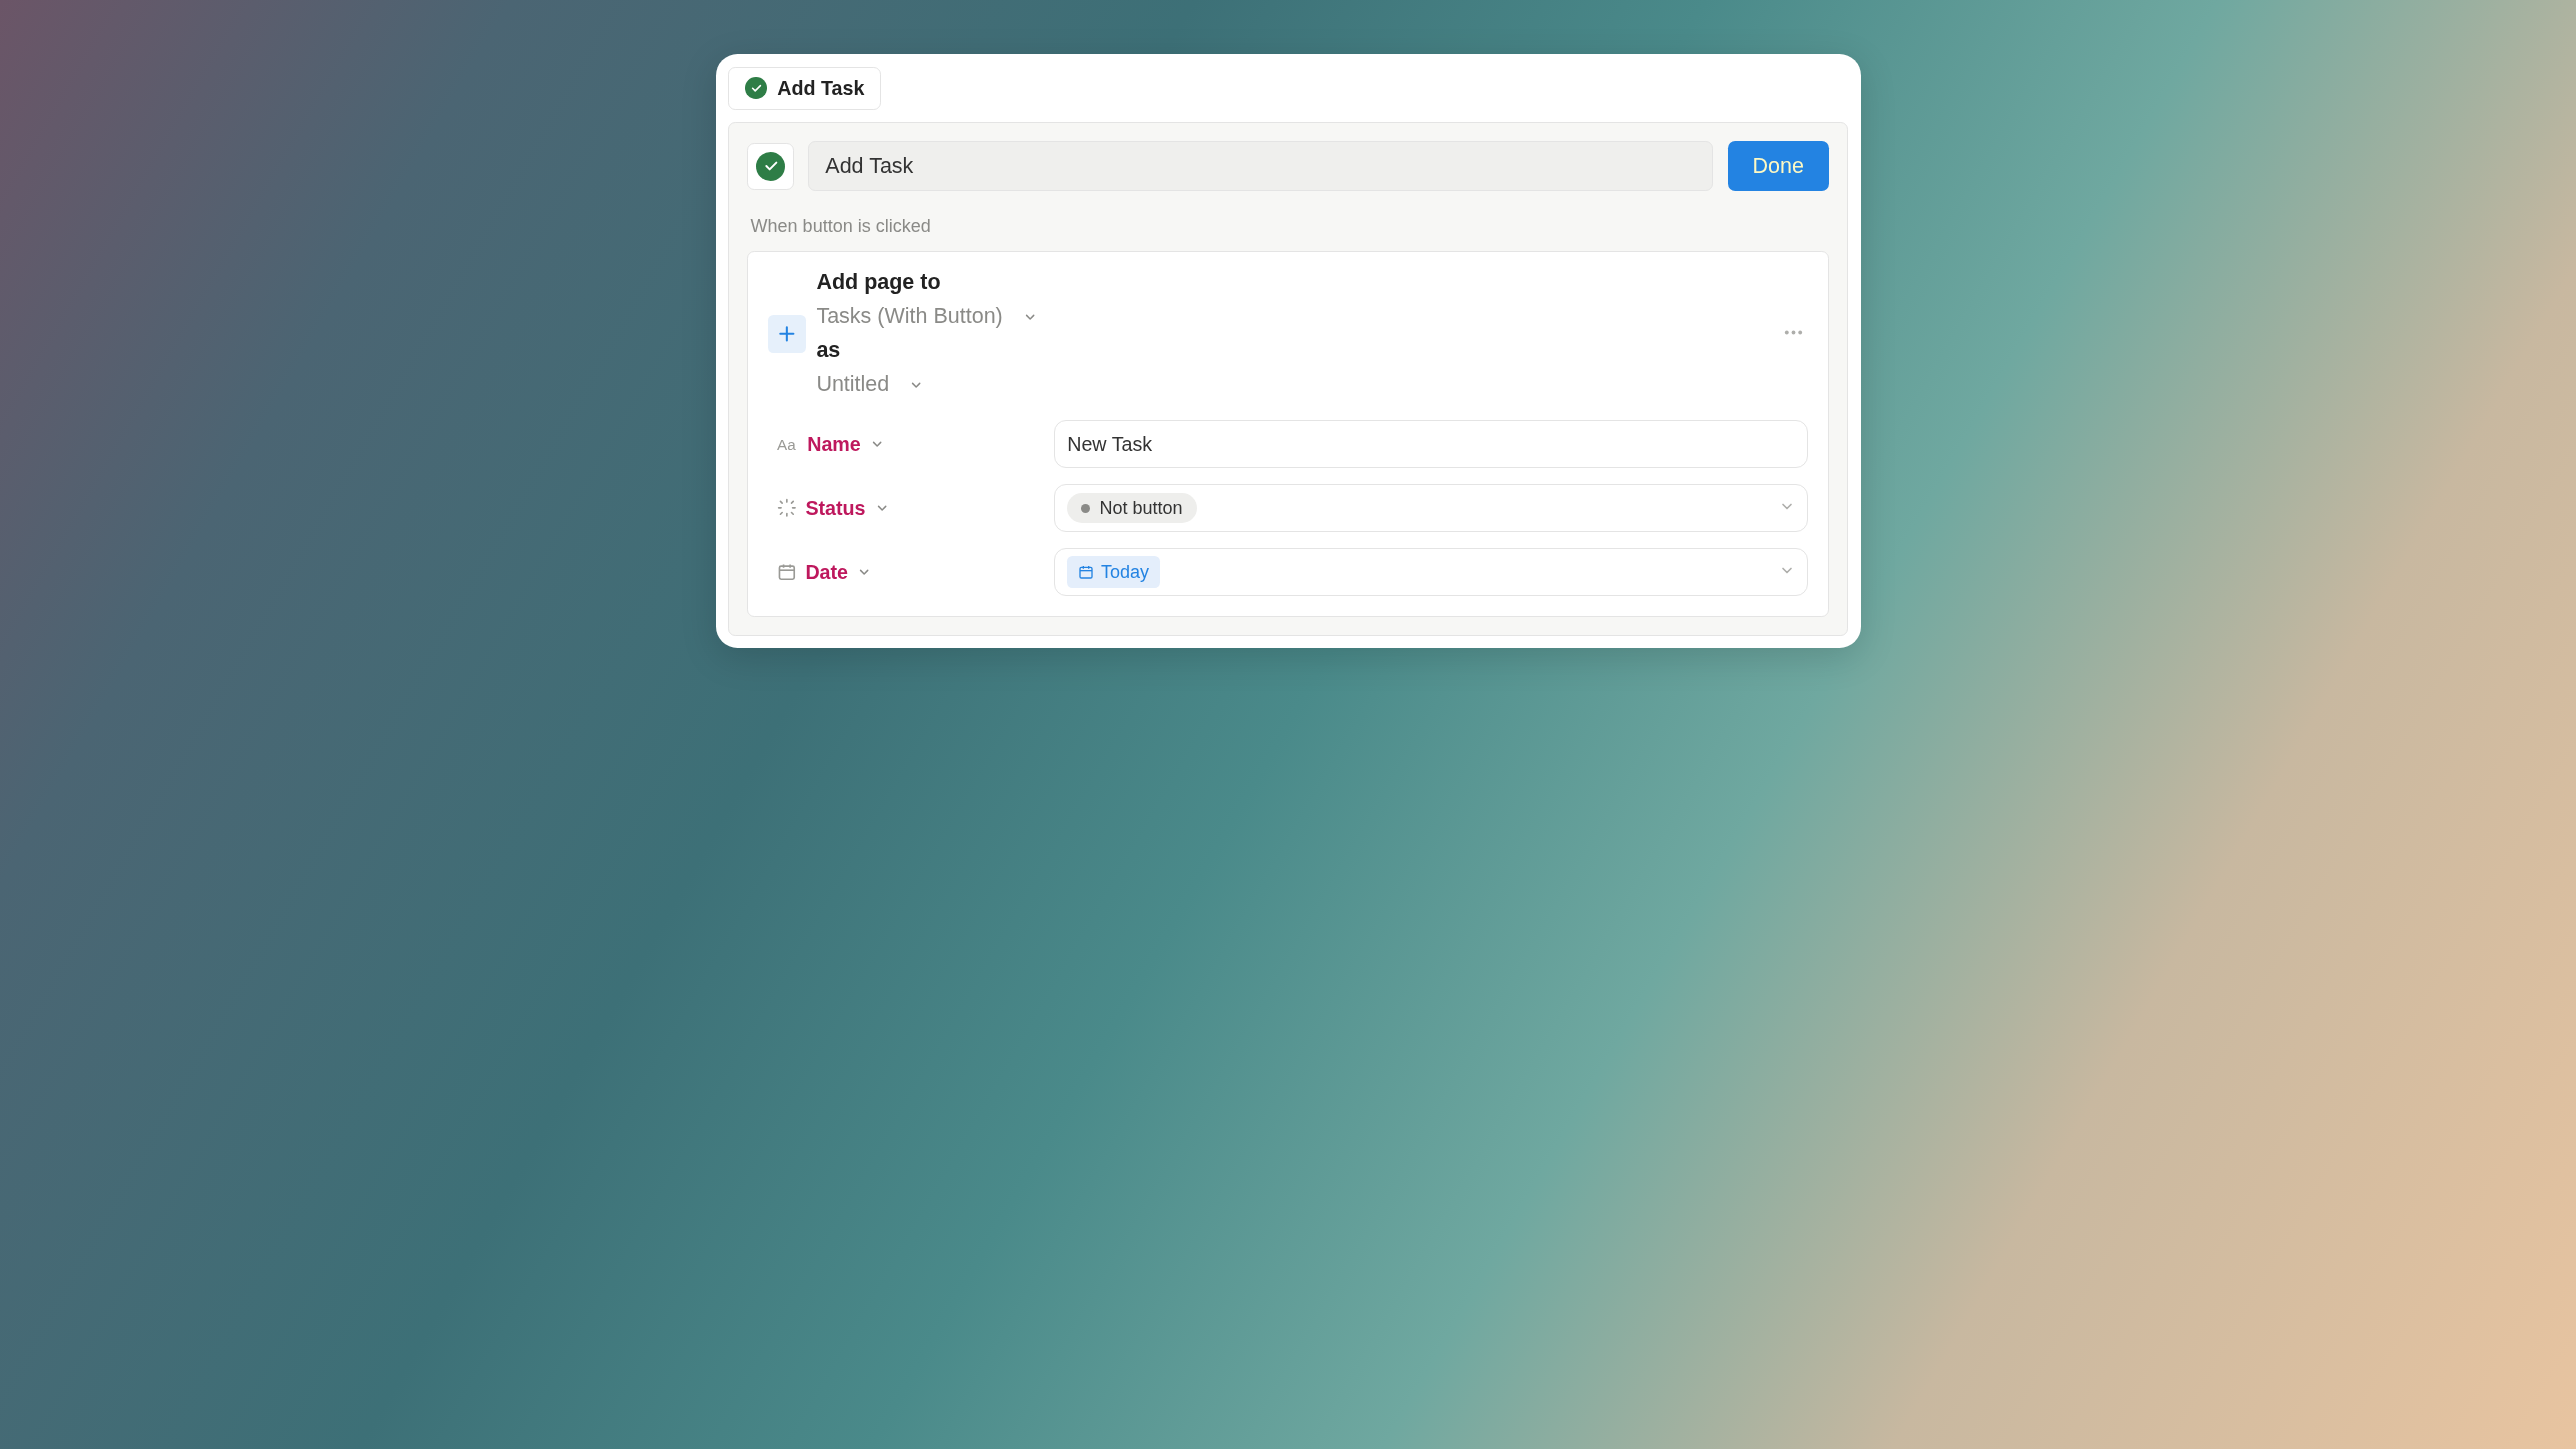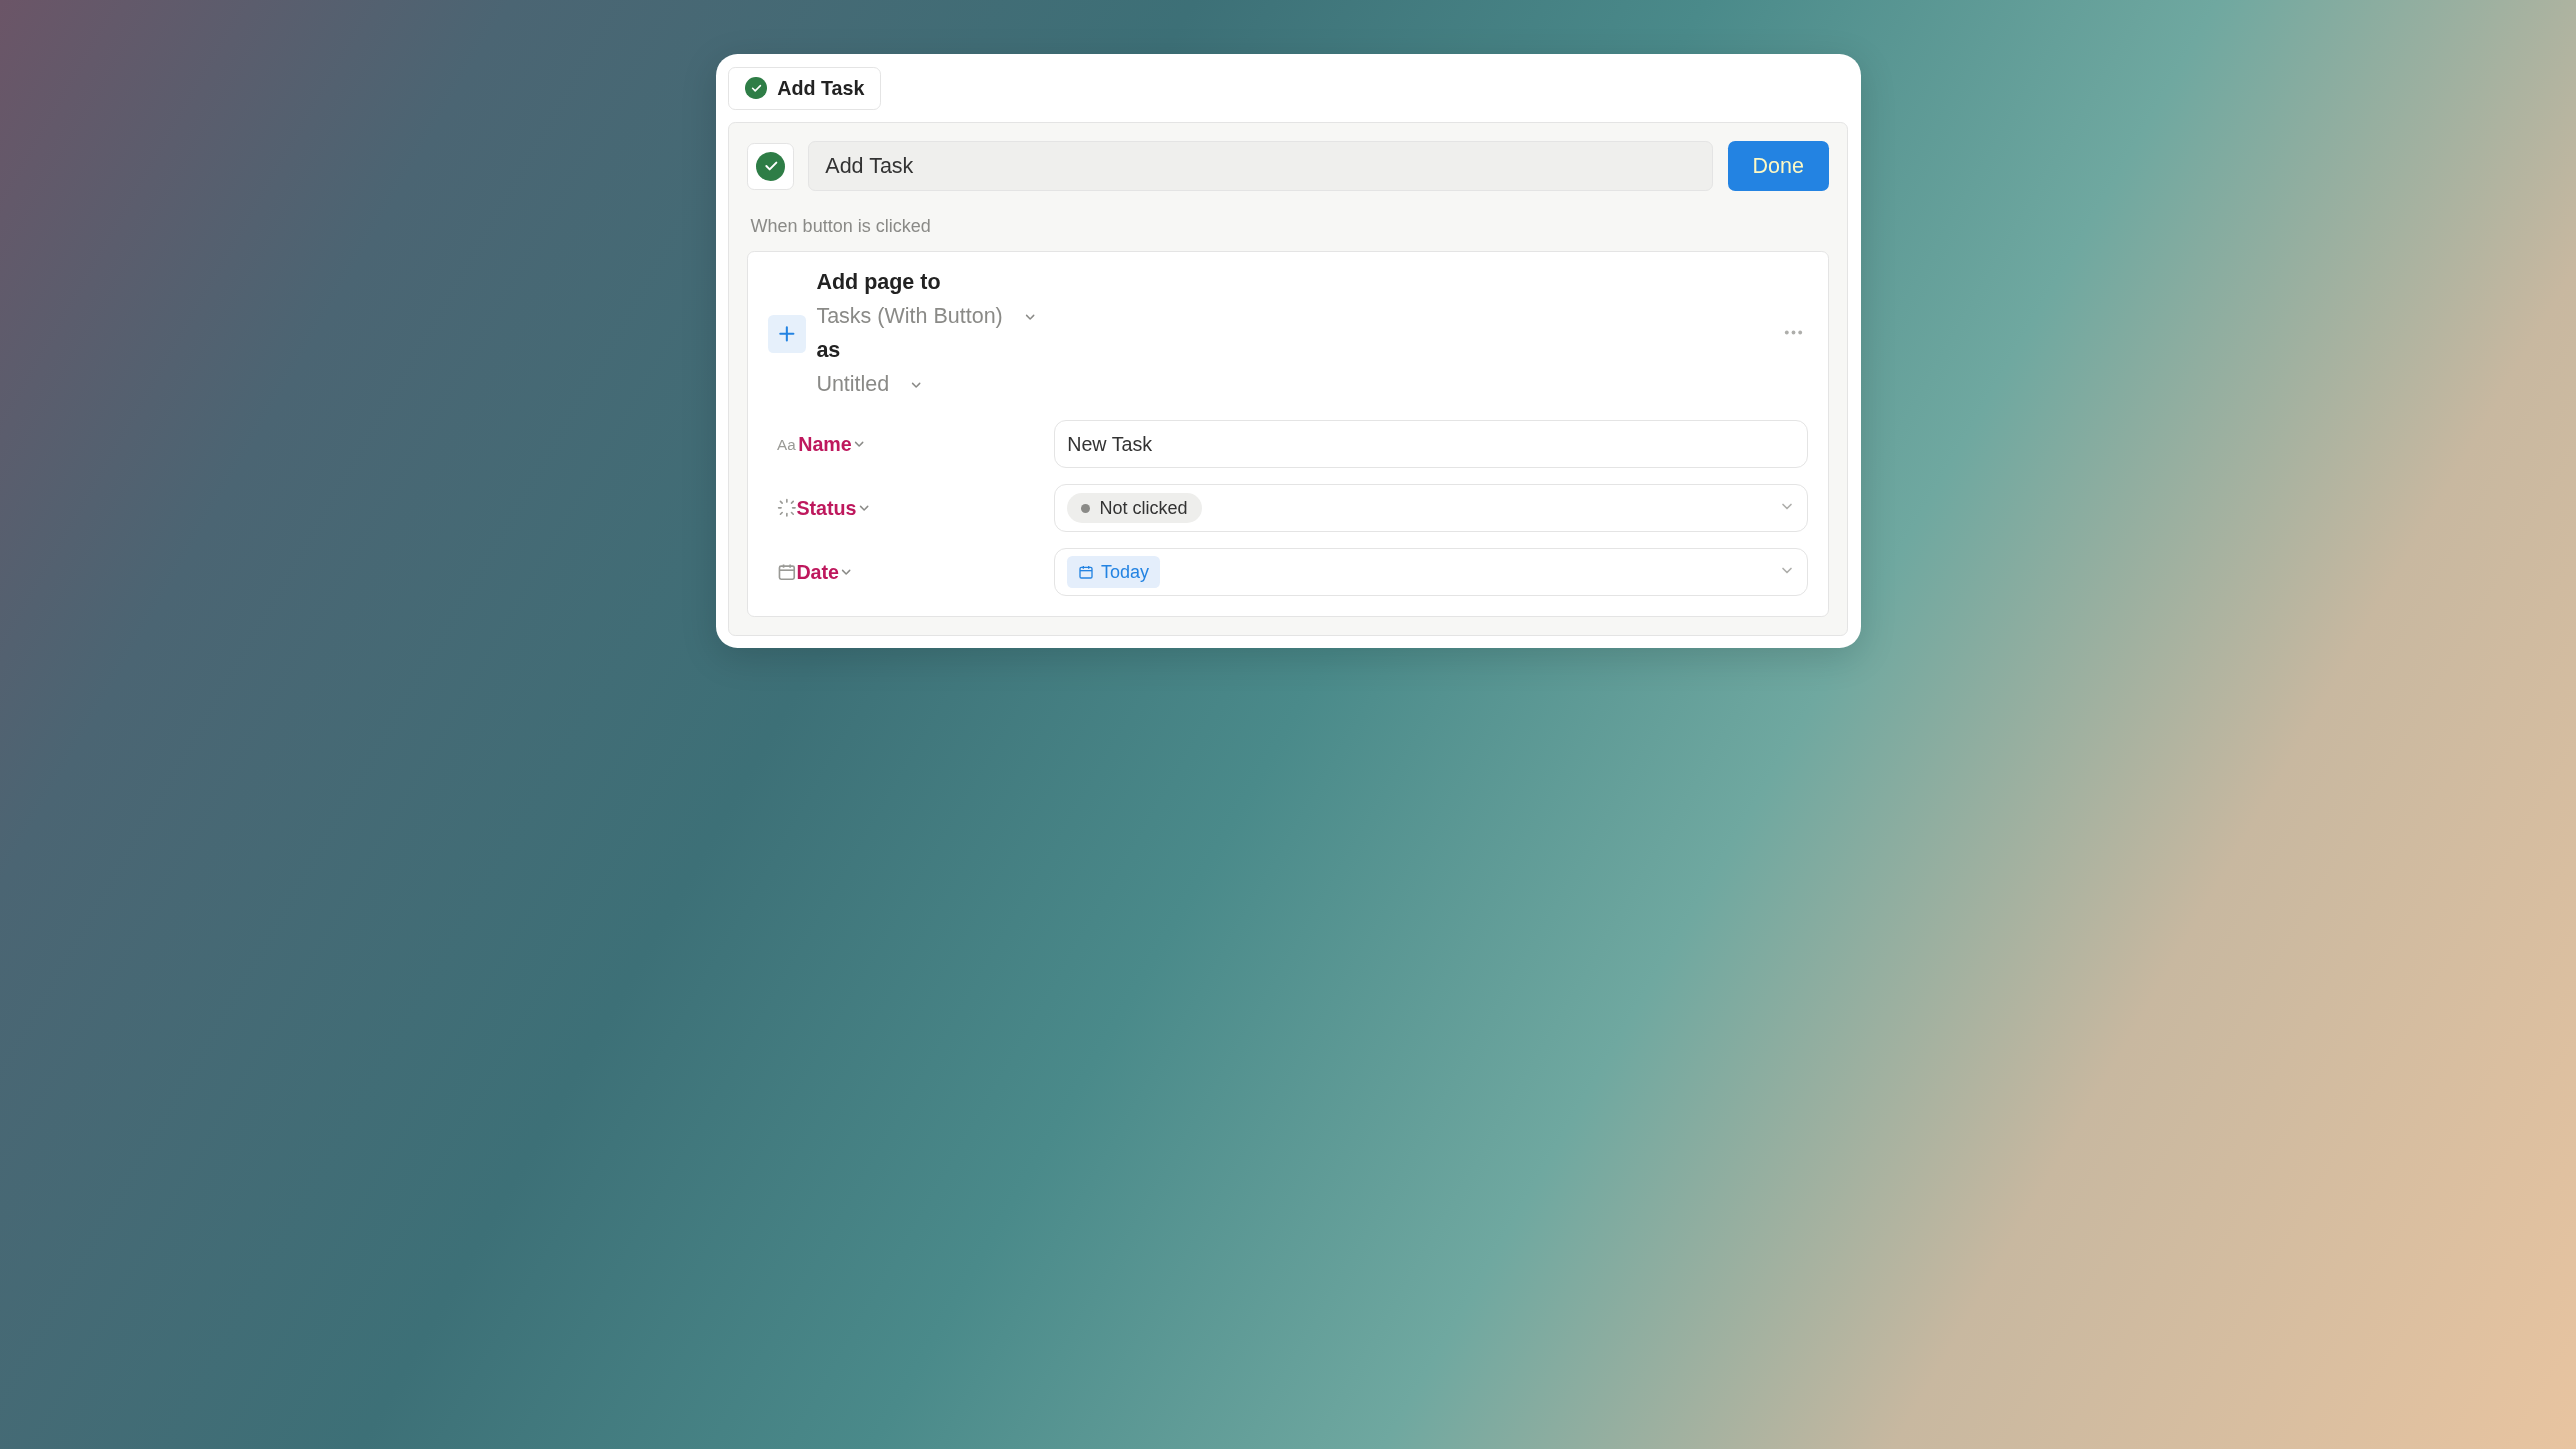--- a/index.html
+++ b/index.html
@@ -135,21 +135,21 @@
 
   .prop-row {
     display: flex;
     align-items: center;
     gap: 18px;
     margin-bottom: 16px;
   }
   .prop-row:last-child { margin-bottom: 0; }
   .prop-label {
     width: 268px;
-    display: flex; align-items: center; 
+    display: flex; align-items: center; gap: 9px;
     font-size: 19.7px;
     cursor: pointer;
     padding-left: 9px;
   }
   .prop-label .picon { color: #9a9a96; flex-shrink:0; display:flex; }
   .prop-label .ptext { font-weight: 600; color: #be185d; }
   .field {
     flex: 1;
     min-height: 48px;
     border: 0.9px solid #e4e4e4;
@@ -294,21 +294,21 @@
             </svg>
           </span>
           <span class="ptext">Status</span>
           <svg class="chev-small" viewBox="0 0 24 24" fill="none">
               <path d="M6 9l6 6 6-6" stroke="currentColor" stroke-width="2.5" stroke-linecap="round" stroke-linejoin="round"></path>
             </svg>
         </div>
         <div class="field">
           <span class="pill">
             <span class="dot"></span>
-            <span>Not clicked</span>
+            <span>Not button</span>
           </span>
           <span class="trail-chev">
             <svg width="16" height="16" viewBox="0 0 24 24" fill="none">
                 <path d="M6 9l6 6 6-6" stroke="currentColor" stroke-width="2.5" stroke-linecap="round" stroke-linejoin="round"></path>
               </svg>
           </span>
         </div>
       </div>
 
       <div class="prop-row">

